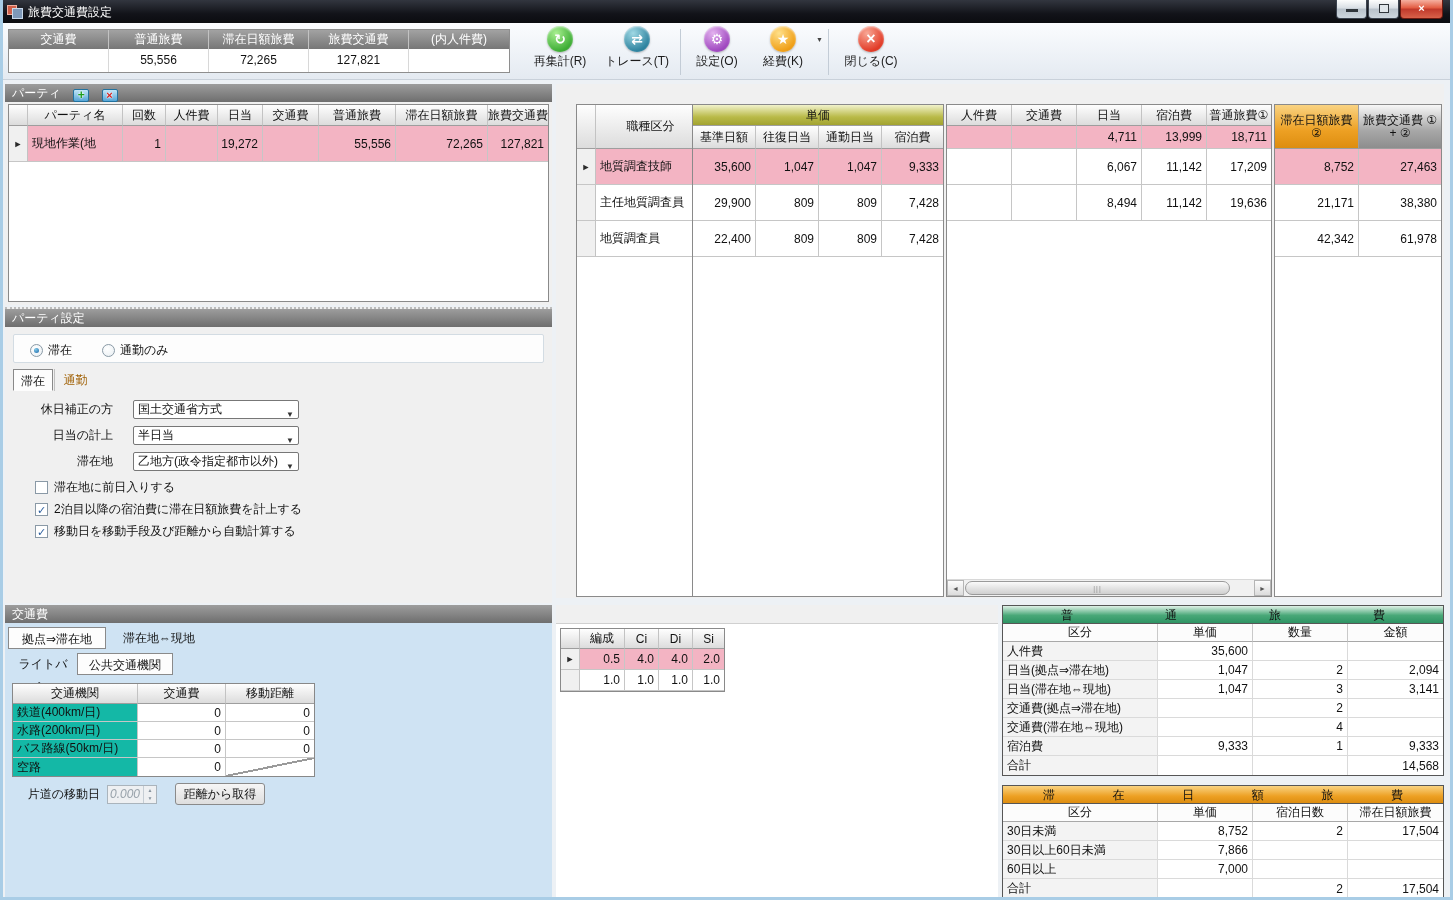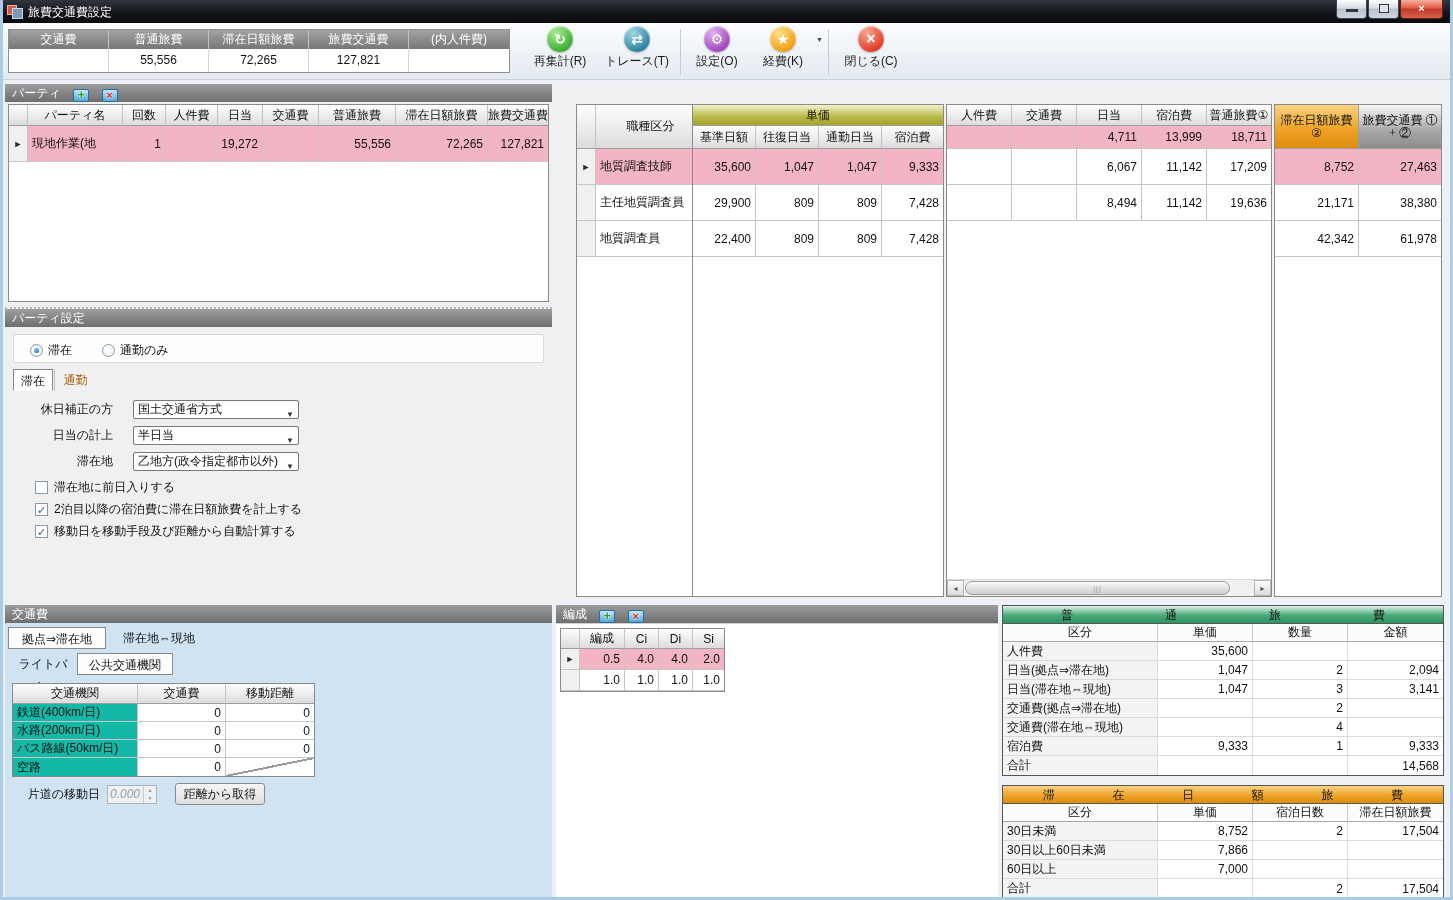--- a/index.html
+++ b/index.html
@@ -88,21 +88,21 @@
   .spinarrows { position:absolute; right:0; top:0; width:13px; height:17px; border-left:1px solid #c5cdd4; font-size:5px; color:#8894a0; text-align:center; line-height:8px; cursor:pointer; }
   .pushbtn { position:absolute; height:22px; background:linear-gradient(#f6f6f6,#dedede); border:1px solid #8a8a8a; border-radius:3px; text-align:center; line-height:20px; cursor:pointer; font-size:12px; }
 
   
   .p-shokushu { left:556px; top:84px; width:888px; height:514px; background:#f0f0f0; }
   .pane { position:absolute; top:20px; height:493px; background:#fff; border:1px solid #8a8a8a; }
   .ghdr { display:flex; align-items:center; justify-content:center; border-bottom:1px solid #9e9e9e; border-right:1px solid #9e9e9e; font-size:12px; color:#101010; }
   .g-olive { background:linear-gradient(#f1f2cb,#b9ba48 60%,#a2a331); }
   .g-green { background:linear-gradient(#dff1e7,#49a878 55%,#2e9464); }
   .g-orange{ background:linear-gradient(#f9d382,#eda023 60%,#dd8d10); }
-  .g-gray  { background:linear-gradient(#f7f7f7,#a7a7a7 60%,#8d8d8d);font-family:Liberation Serif, serif; }
+  .g-gray  { background:linear-gradient(#f7f7f7,#a7a7a7 60%,#8d8d8d); }
   .twoline { text-align:center; line-height:13px; padding:2px; }
 
   
   .hscroll { position:absolute; left:0; bottom:0; width:100%; height:17px; background:#f1f1f1; border-top:1px solid #d8d8d8; }
   .scr-arrow { position:absolute; top:0; width:17px; height:16px; background:linear-gradient(#fcfcfc,#dcdcdc); border:1px solid #b5b5b5; color:#555; font-size:7px; text-align:center; line-height:15px; cursor:pointer; }
   .scr-thumb { position:absolute; left:18px; top:1px; width:265px; height:14px; background:linear-gradient(#fafafa,#cfcfcf); border:1px solid #9a9a9a; border-radius:7px; color:#909090; font-size:7px; text-align:center; line-height:13px; letter-spacing:1px; cursor:grab; }
 
   
   .p-hensei { left:556px; top:605px; width:442px; height:292px; background:#f0f0f0; }
   .hensei-body { position:absolute; left:0; top:18px; width:442px; height:274px; background:#fff; border-top:1px solid #d0d0d0; }
@@ -375,25 +375,20 @@
       <div class="cell num pink" style="border-right:none">27,463</div>
       <div class="cell num">21,171</div>
       <div class="cell num" style="border-right:none">38,380</div>
       <div class="cell num">42,342</div>
       <div class="cell num" style="border-right:none">61,978</div>
     </div>
   </div>
 </div>
 
 <div class="abs p-hensei">
-  <div class="hdrbar">
-    <span>編成</span>
-    <span class="mini add">+</span>
-    <span class="mini del">×</span>
-  </div>
   <div class="hensei-body">
     <div class="hensei-table">
       <div class="hc"></div>
       <div class="hc">編成</div>
       <div class="hc">Ci</div>
       <div class="hc">Di</div>
       <div class="hc" style="border-right:none">Si</div>
       <div class="selc">►</div>
       <div class="cell num pink">0.5</div>
       <div class="cell num pink">4.0</div>

